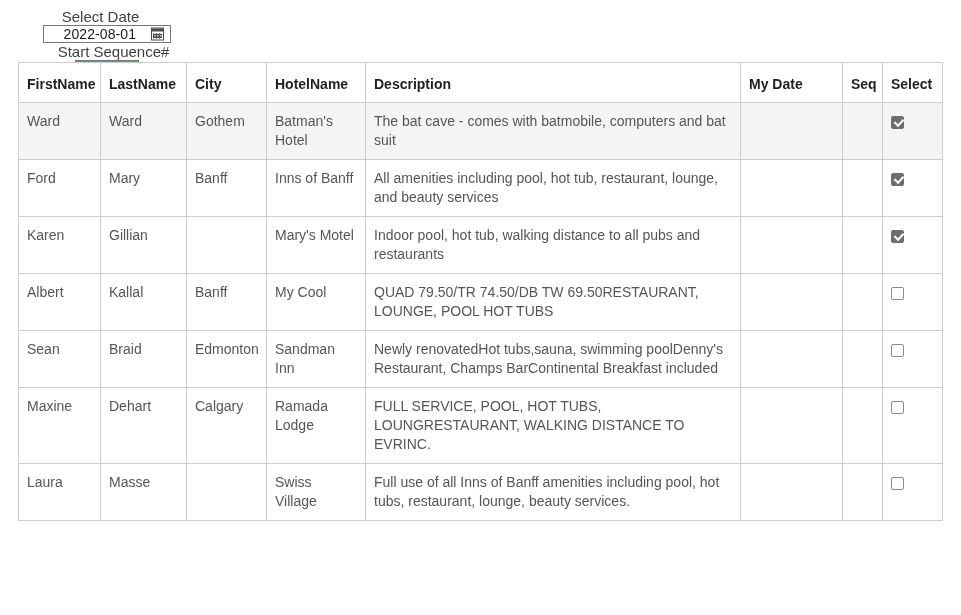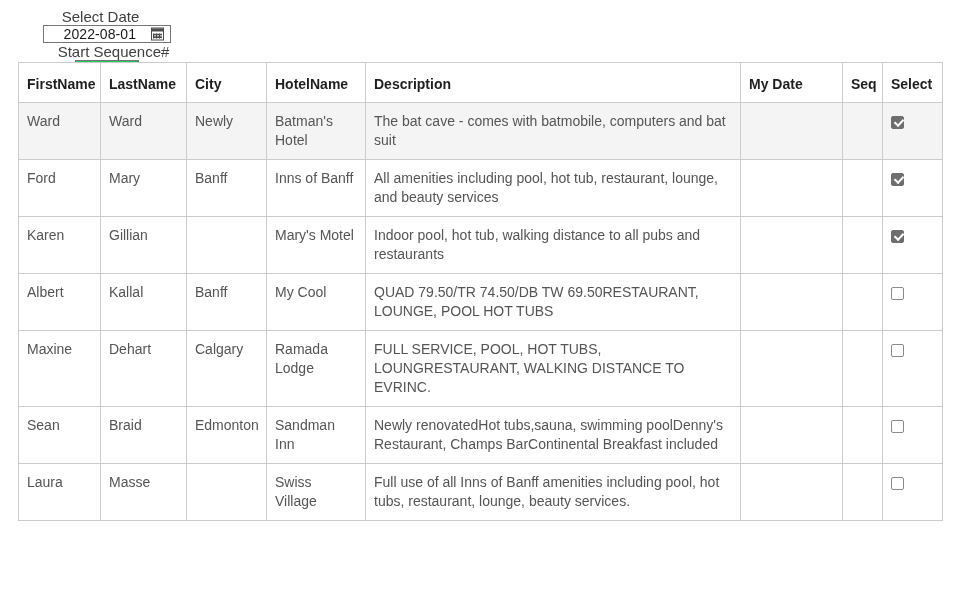--- a/index.html
+++ b/index.html
@@ -228,21 +228,21 @@
       <th>Description</th>
       <th>My Date</th>
       <th>Seq</th>
       <th>Select</th>
     </tr>
   </thead>
   <tbody id="table-body">
       <tr class="row-highlight">
         <td>Ward</td>
         <td>Ward</td>
-        <td>Newly</td>
+        <td>Gothem</td>
         <td>Batman's Hotel</td>
         <td>The bat cave - comes with batmobile, computers and bat suit</td>
         <td></td>
         <td></td>
         <td class="cell-center"><span class="cb cb-on"></span></td>
       </tr>
       <tr>
         <td>Ford</td>
         <td>Mary</td>
         <td>Banff</td>
@@ -266,40 +266,40 @@
         <td>Albert</td>
         <td>Kallal</td>
         <td>Banff</td>
         <td>My Cool</td>
         <td>QUAD 79.50/TR 74.50/DB TW 69.50RESTAURANT, LOUNGE, POOL HOT TUBS</td>
         <td></td>
         <td></td>
         <td class="cell-center"><span class="cb cb-off"></span></td>
       </tr>
       <tr>
+        <td>Sean</td>
+        <td>Braid</td>
+        <td>Edmonton</td>
+        <td>Sandman Inn</td>
+        <td>Newly renovatedHot tubs,sauna, swimming poolDenny's Restaurant, Champs BarContinental Breakfast included</td>
+        <td></td>
+        <td></td>
+        <td class="cell-center"><span class="cb cb-off"></span></td>
+      </tr>
+      <tr>
         <td>Maxine</td>
         <td>Dehart</td>
         <td>Calgary</td>
         <td>Ramada Lodge</td>
         <td>FULL SERVICE, POOL, HOT TUBS, LOUNGRESTAURANT, WALKING DISTANCE TO EVRINC.</td>
         <td></td>
         <td></td>
         <td class="cell-center"><span class="cb cb-off"></span></td>
       </tr>
       <tr>
-        <td>Sean</td>
-        <td>Braid</td>
-        <td>Edmonton</td>
-        <td>Sandman Inn</td>
-        <td>Newly renovatedHot tubs,sauna, swimming poolDenny's Restaurant, Champs BarContinental Breakfast included</td>
-        <td></td>
-        <td></td>
-        <td class="cell-center"><span class="cb cb-off"></span></td>
-      </tr>
-      <tr>
         <td>Laura</td>
         <td>Masse</td>
         <td></td>
         <td>Swiss Village</td>
         <td>Full use of all Inns of Banff amenities including pool, hot tubs, restaurant, lounge, beauty services.</td>
         <td></td>
         <td></td>
         <td class="cell-center"><span class="cb cb-off"></span></td>
       </tr>
     </tbody>

